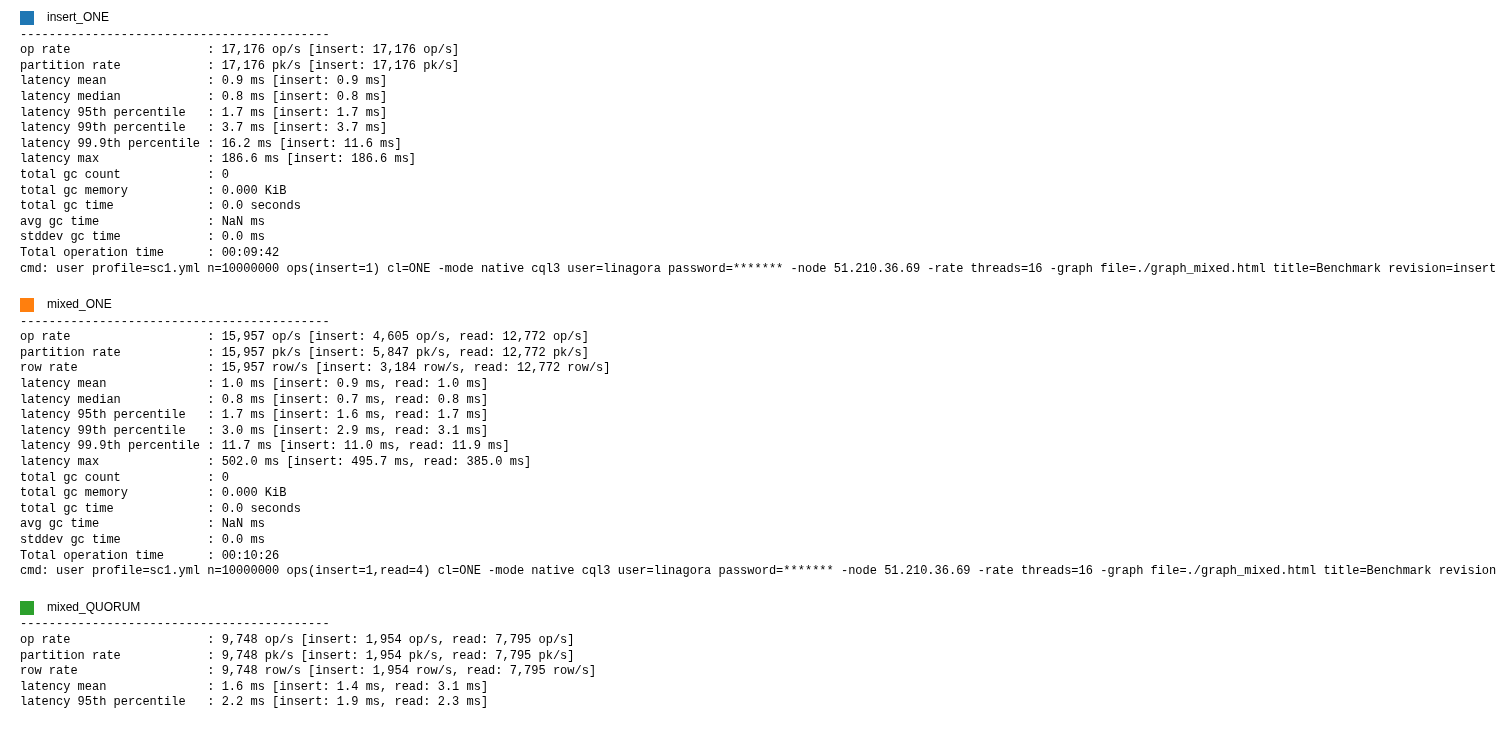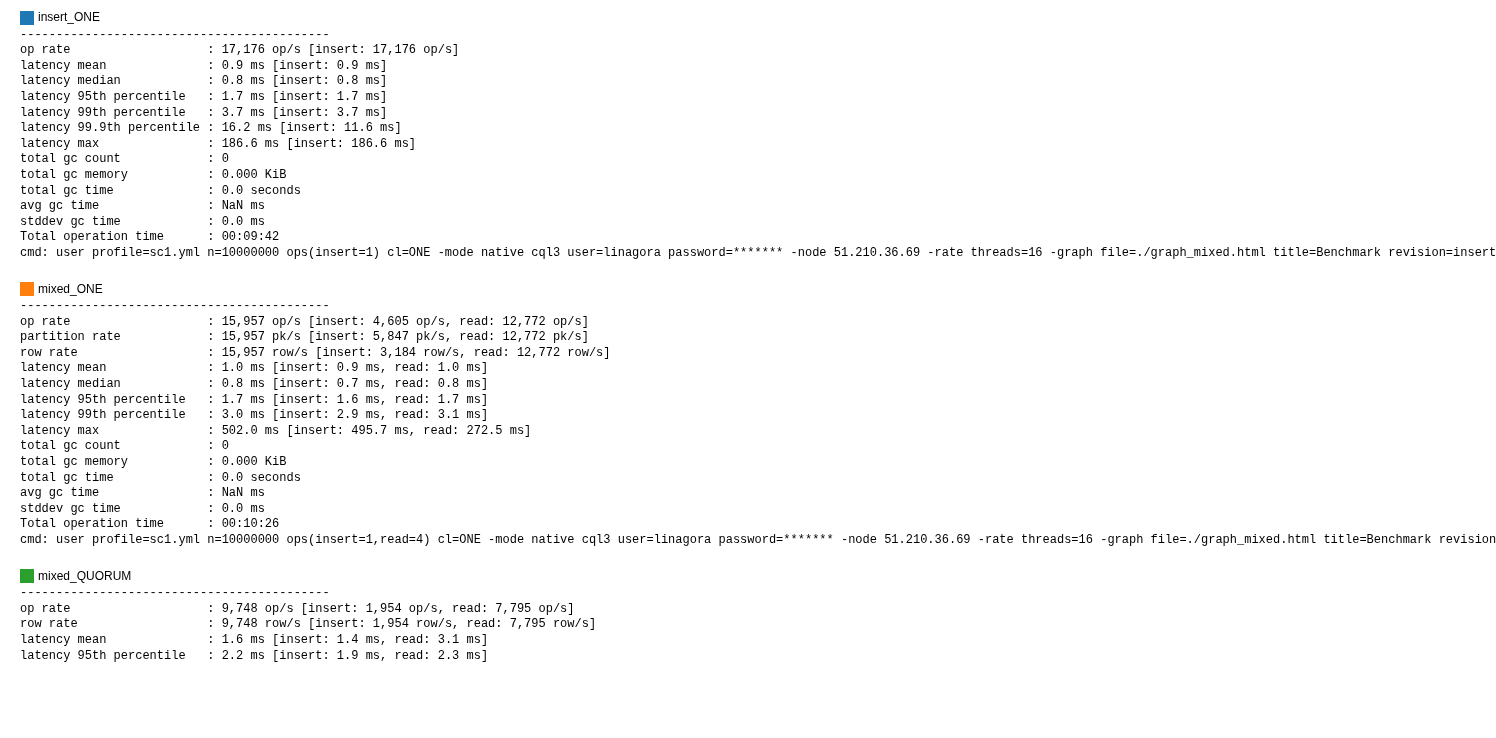--- a/index.html
+++ b/index.html
@@ -9,21 +9,21 @@
       line-height: 1.3;
       background: #fff;
       color: #000;
       padding: 10px 20px;
       white-space: nowrap;
     }
     .section { margin-bottom: 20px; }
     .header-row {
       display: flex;
       align-items: center;
-      gap: 4px;
+      gap: 13px;
       margin-bottom: 2px;
     }
     .swatch {
       width: 14px;
       height: 14px;
       display: inline-block;
     }
     .title {
       font-family: Arial, sans-serif;
       font-size: 12px;
@@ -36,20 +36,21 @@
 <body>
 
 <div id="container">
     <div class="section">
       <div class="header-row">
         <span class="swatch" style="background: rgb(31, 119, 180);"></span>
         <span class="title">insert_ONE</span>
       </div>
       <div class="dashes">-------------------------------------------</div>
       <div class="metric-row"><span>op rate                  </span><span> : </span><span>17,176 op/s [insert: 17,176 op/s]</span></div>
+      <div class="metric-row"><span>partition rate           </span><span> : </span><span>17,176 pk/s [insert: 17,176 pk/s]</span></div>
       <div class="metric-row"><span>latency mean             </span><span> : </span><span>0.9 ms [insert: 0.9 ms]</span></div>
       <div class="metric-row"><span>latency median           </span><span> : </span><span>0.8 ms [insert: 0.8 ms]</span></div>
       <div class="metric-row"><span>latency 95th percentile  </span><span> : </span><span>1.7 ms [insert: 1.7 ms]</span></div>
       <div class="metric-row"><span>latency 99th percentile  </span><span> : </span><span>3.7 ms [insert: 3.7 ms]</span></div>
       <div class="metric-row"><span>latency 99.9th percentile</span><span> : </span><span>16.2 ms [insert: 11.6 ms]</span></div>
       <div class="metric-row"><span>latency max              </span><span> : </span><span>186.6 ms [insert: 186.6 ms]</span></div>
       <div class="metric-row"><span>total gc count           </span><span> : </span><span>0</span></div>
       <div class="metric-row"><span>total gc memory          </span><span> : </span><span>0.000 KiB</span></div>
       <div class="metric-row"><span>total gc time            </span><span> : </span><span>0.0 seconds</span></div>
       <div class="metric-row"><span>avg gc time              </span><span> : </span><span>NaN ms</span></div>
@@ -63,33 +64,35 @@
         <span class="title">mixed_ONE</span>
       </div>
       <div class="dashes">-------------------------------------------</div>
       <div class="metric-row"><span>op rate                  </span><span> : </span><span>15,957 op/s [insert: 4,605 op/s, read: 12,772 op/s]</span></div>
       <div class="metric-row"><span>partition rate           </span><span> : </span><span>15,957 pk/s [insert: 5,847 pk/s, read: 12,772 pk/s]</span></div>
       <div class="metric-row"><span>row rate                 </span><span> : </span><span>15,957 row/s [insert: 3,184 row/s, read: 12,772 row/s]</span></div>
       <div class="metric-row"><span>latency mean             </span><span> : </span><span>1.0 ms [insert: 0.9 ms, read: 1.0 ms]</span></div>
       <div class="metric-row"><span>latency median           </span><span> : </span><span>0.8 ms [insert: 0.7 ms, read: 0.8 ms]</span></div>
       <div class="metric-row"><span>latency 95th percentile  </span><span> : </span><span>1.7 ms [insert: 1.6 ms, read: 1.7 ms]</span></div>
       <div class="metric-row"><span>latency 99th percentile  </span><span> : </span><span>3.0 ms [insert: 2.9 ms, read: 3.1 ms]</span></div>
-      <div class="metric-row"><span>latency max              </span><span> : </span><span>502.0 ms [insert: 495.7 ms, read: 272.5 ms]</span></div>
+      <div class="metric-row"><span>latency 99.9th percentile</span><span> : </span><span>11.7 ms [insert: 11.0 ms, read: 11.9 ms]</span></div>
+      <div class="metric-row"><span>latency max              </span><span> : </span><span>502.0 ms [insert: 495.7 ms, read: 385.0 ms]</span></div>
       <div class="metric-row"><span>total gc count           </span><span> : </span><span>0</span></div>
       <div class="metric-row"><span>total gc memory          </span><span> : </span><span>0.000 KiB</span></div>
       <div class="metric-row"><span>total gc time            </span><span> : </span><span>0.0 seconds</span></div>
       <div class="metric-row"><span>avg gc time              </span><span> : </span><span>NaN ms</span></div>
       <div class="metric-row"><span>stddev gc time           </span><span> : </span><span>0.0 ms</span></div>
       <div class="metric-row"><span>Total operation time     </span><span> : </span><span>00:10:26</span></div>
       <div class="cmd-row">cmd: user profile=sc1.yml n=10000000 ops(insert=1,read=4) cl=ONE -mode native cql3 user=linagora password=******* -node 51.210.36.69 -rate threads=16 -graph file=./graph_mixed.html title=Benchmark revision=mixed_ONE</div>
     </div>
     <div class="section">
       <div class="header-row">
         <span class="swatch" style="background: rgb(44, 160, 44);"></span>
         <span class="title">mixed_QUORUM</span>
       </div>
       <div class="dashes">-------------------------------------------</div>
       <div class="metric-row"><span>op rate                  </span><span> : </span><span>9,748 op/s [insert: 1,954 op/s, read: 7,795 op/s]</span></div>
+      <div class="metric-row"><span>partition rate           </span><span> : </span><span>9,748 pk/s [insert: 1,954 pk/s, read: 7,795 pk/s]</span></div>
       <div class="metric-row"><span>row rate                 </span><span> : </span><span>9,748 row/s [insert: 1,954 row/s, read: 7,795 row/s]</span></div>
       <div class="metric-row"><span>latency mean             </span><span> : </span><span>1.6 ms [insert: 1.4 ms, read: 3.1 ms]</span></div>
       <div class="metric-row"><span>latency 95th percentile  </span><span> : </span><span>2.2 ms [insert: 1.9 ms, read: 2.3 ms]</span></div>
     </div>
   </div>
 
 </body></html>

